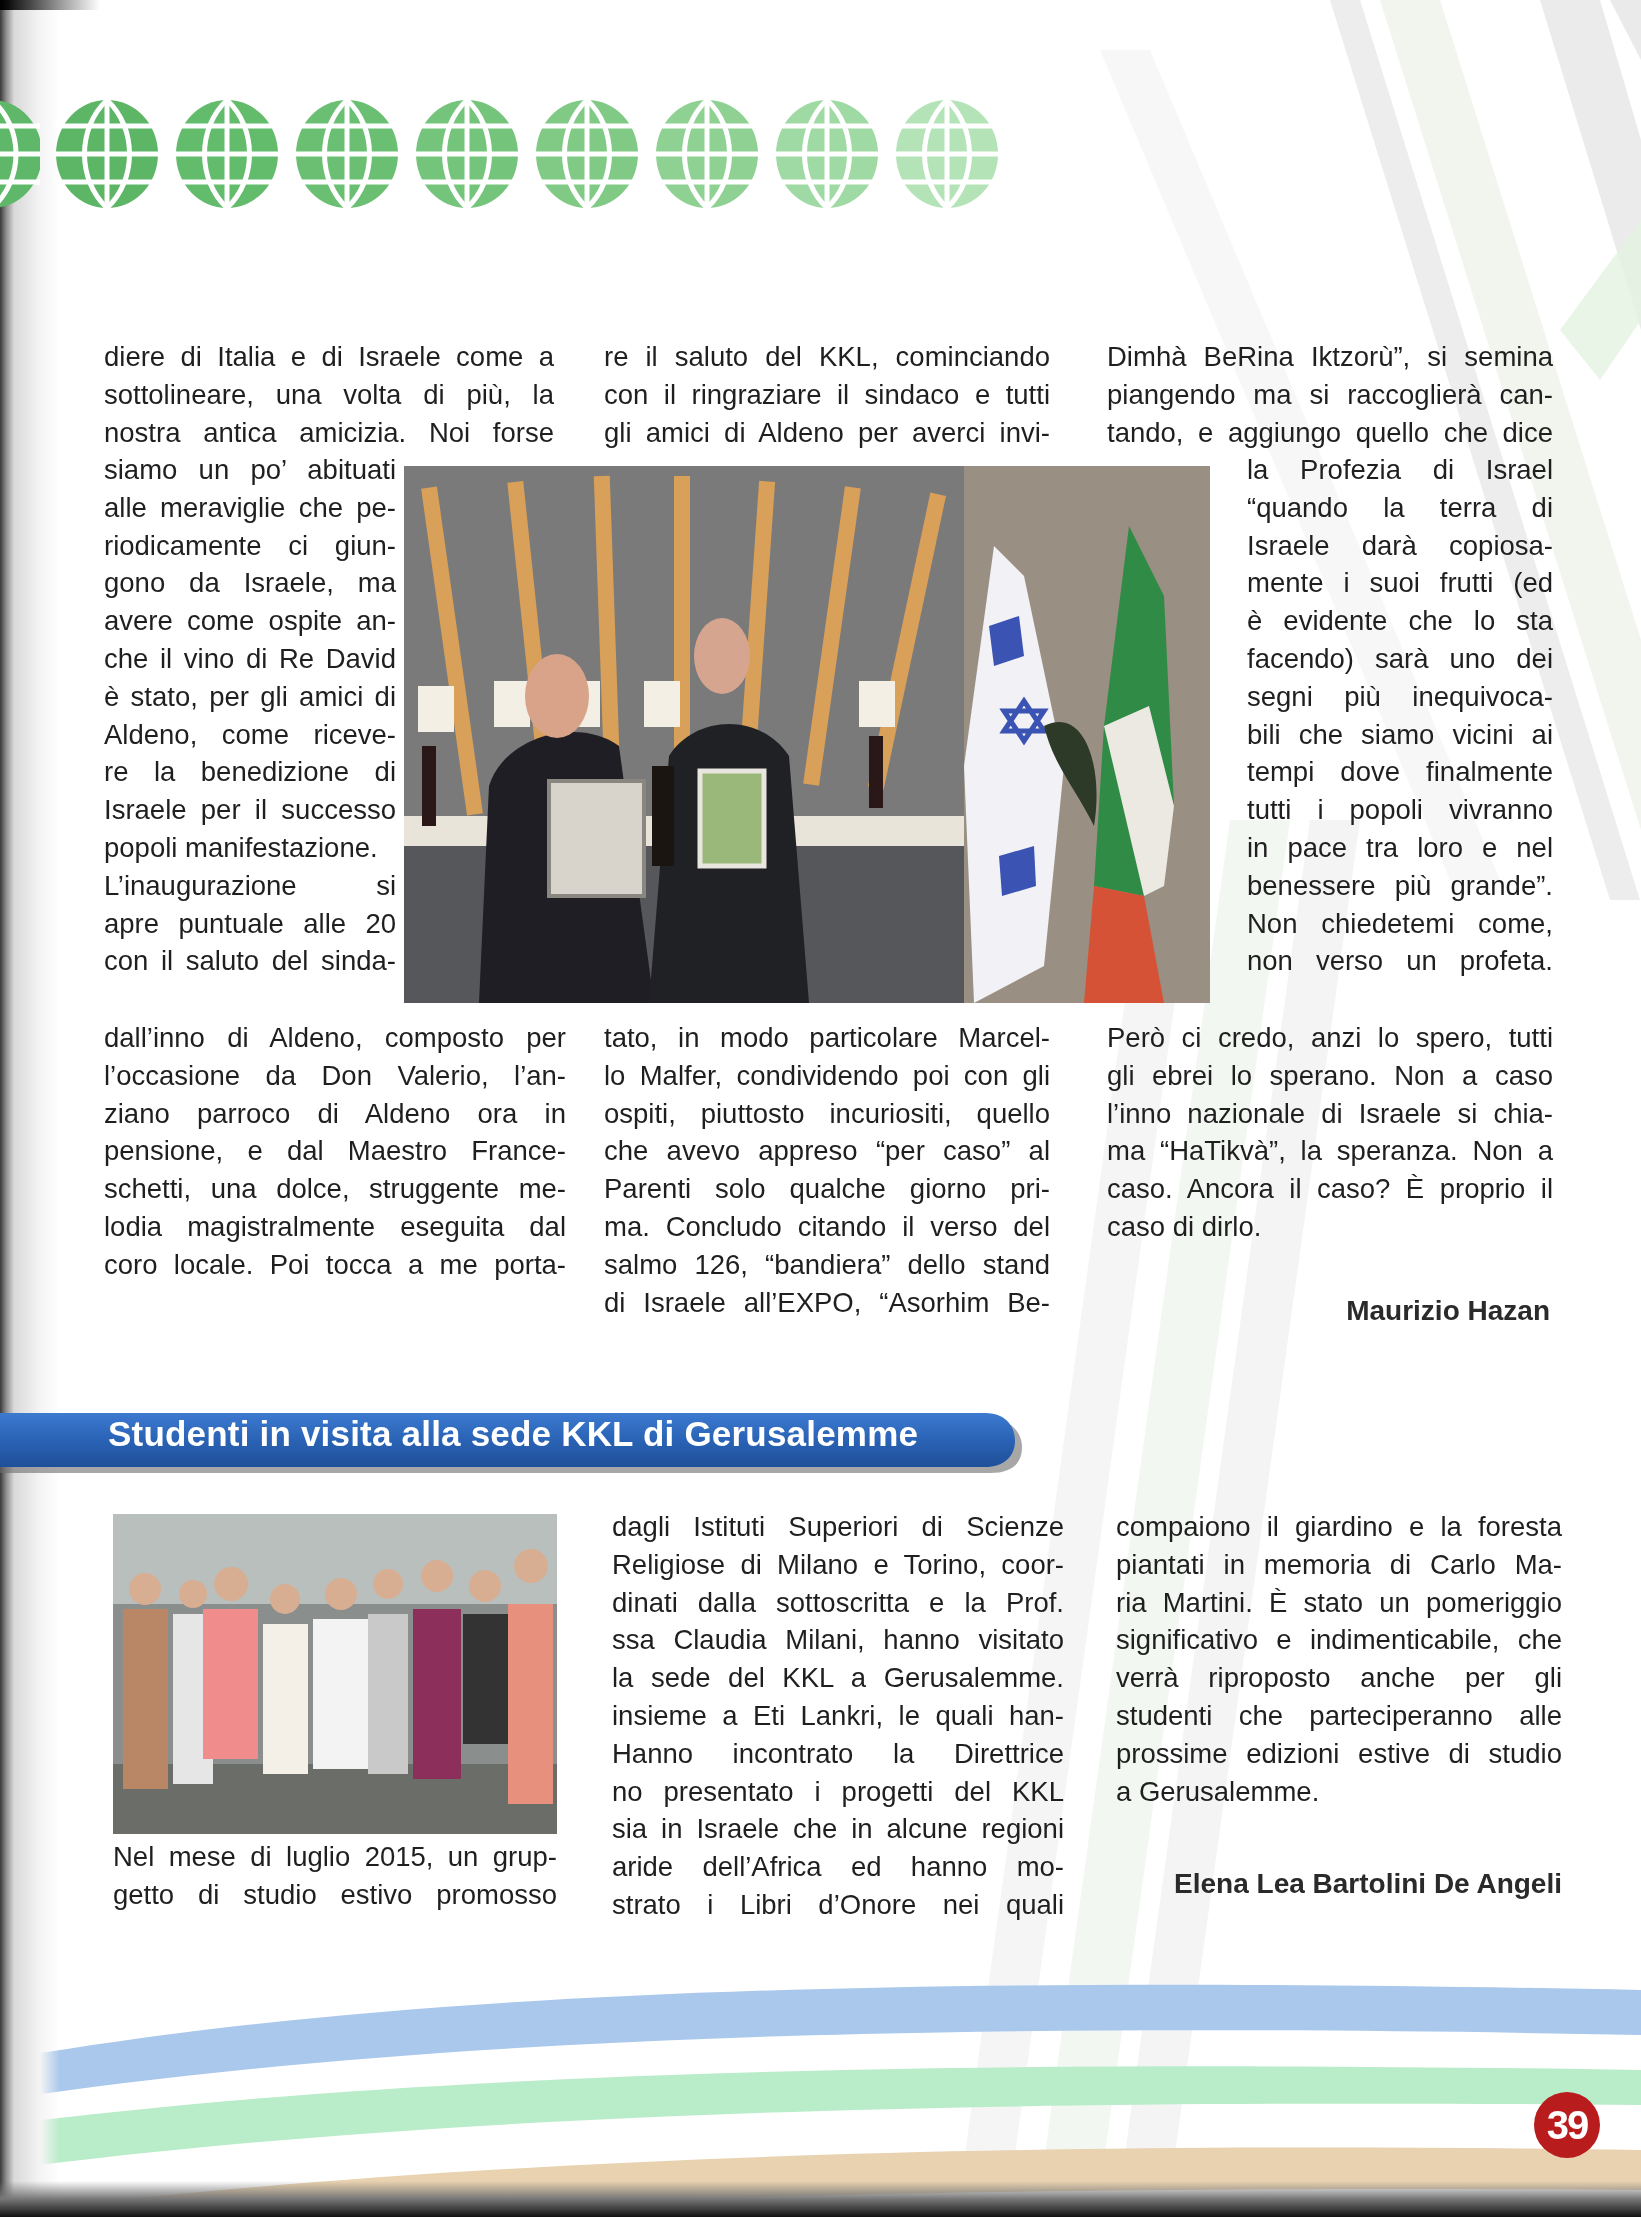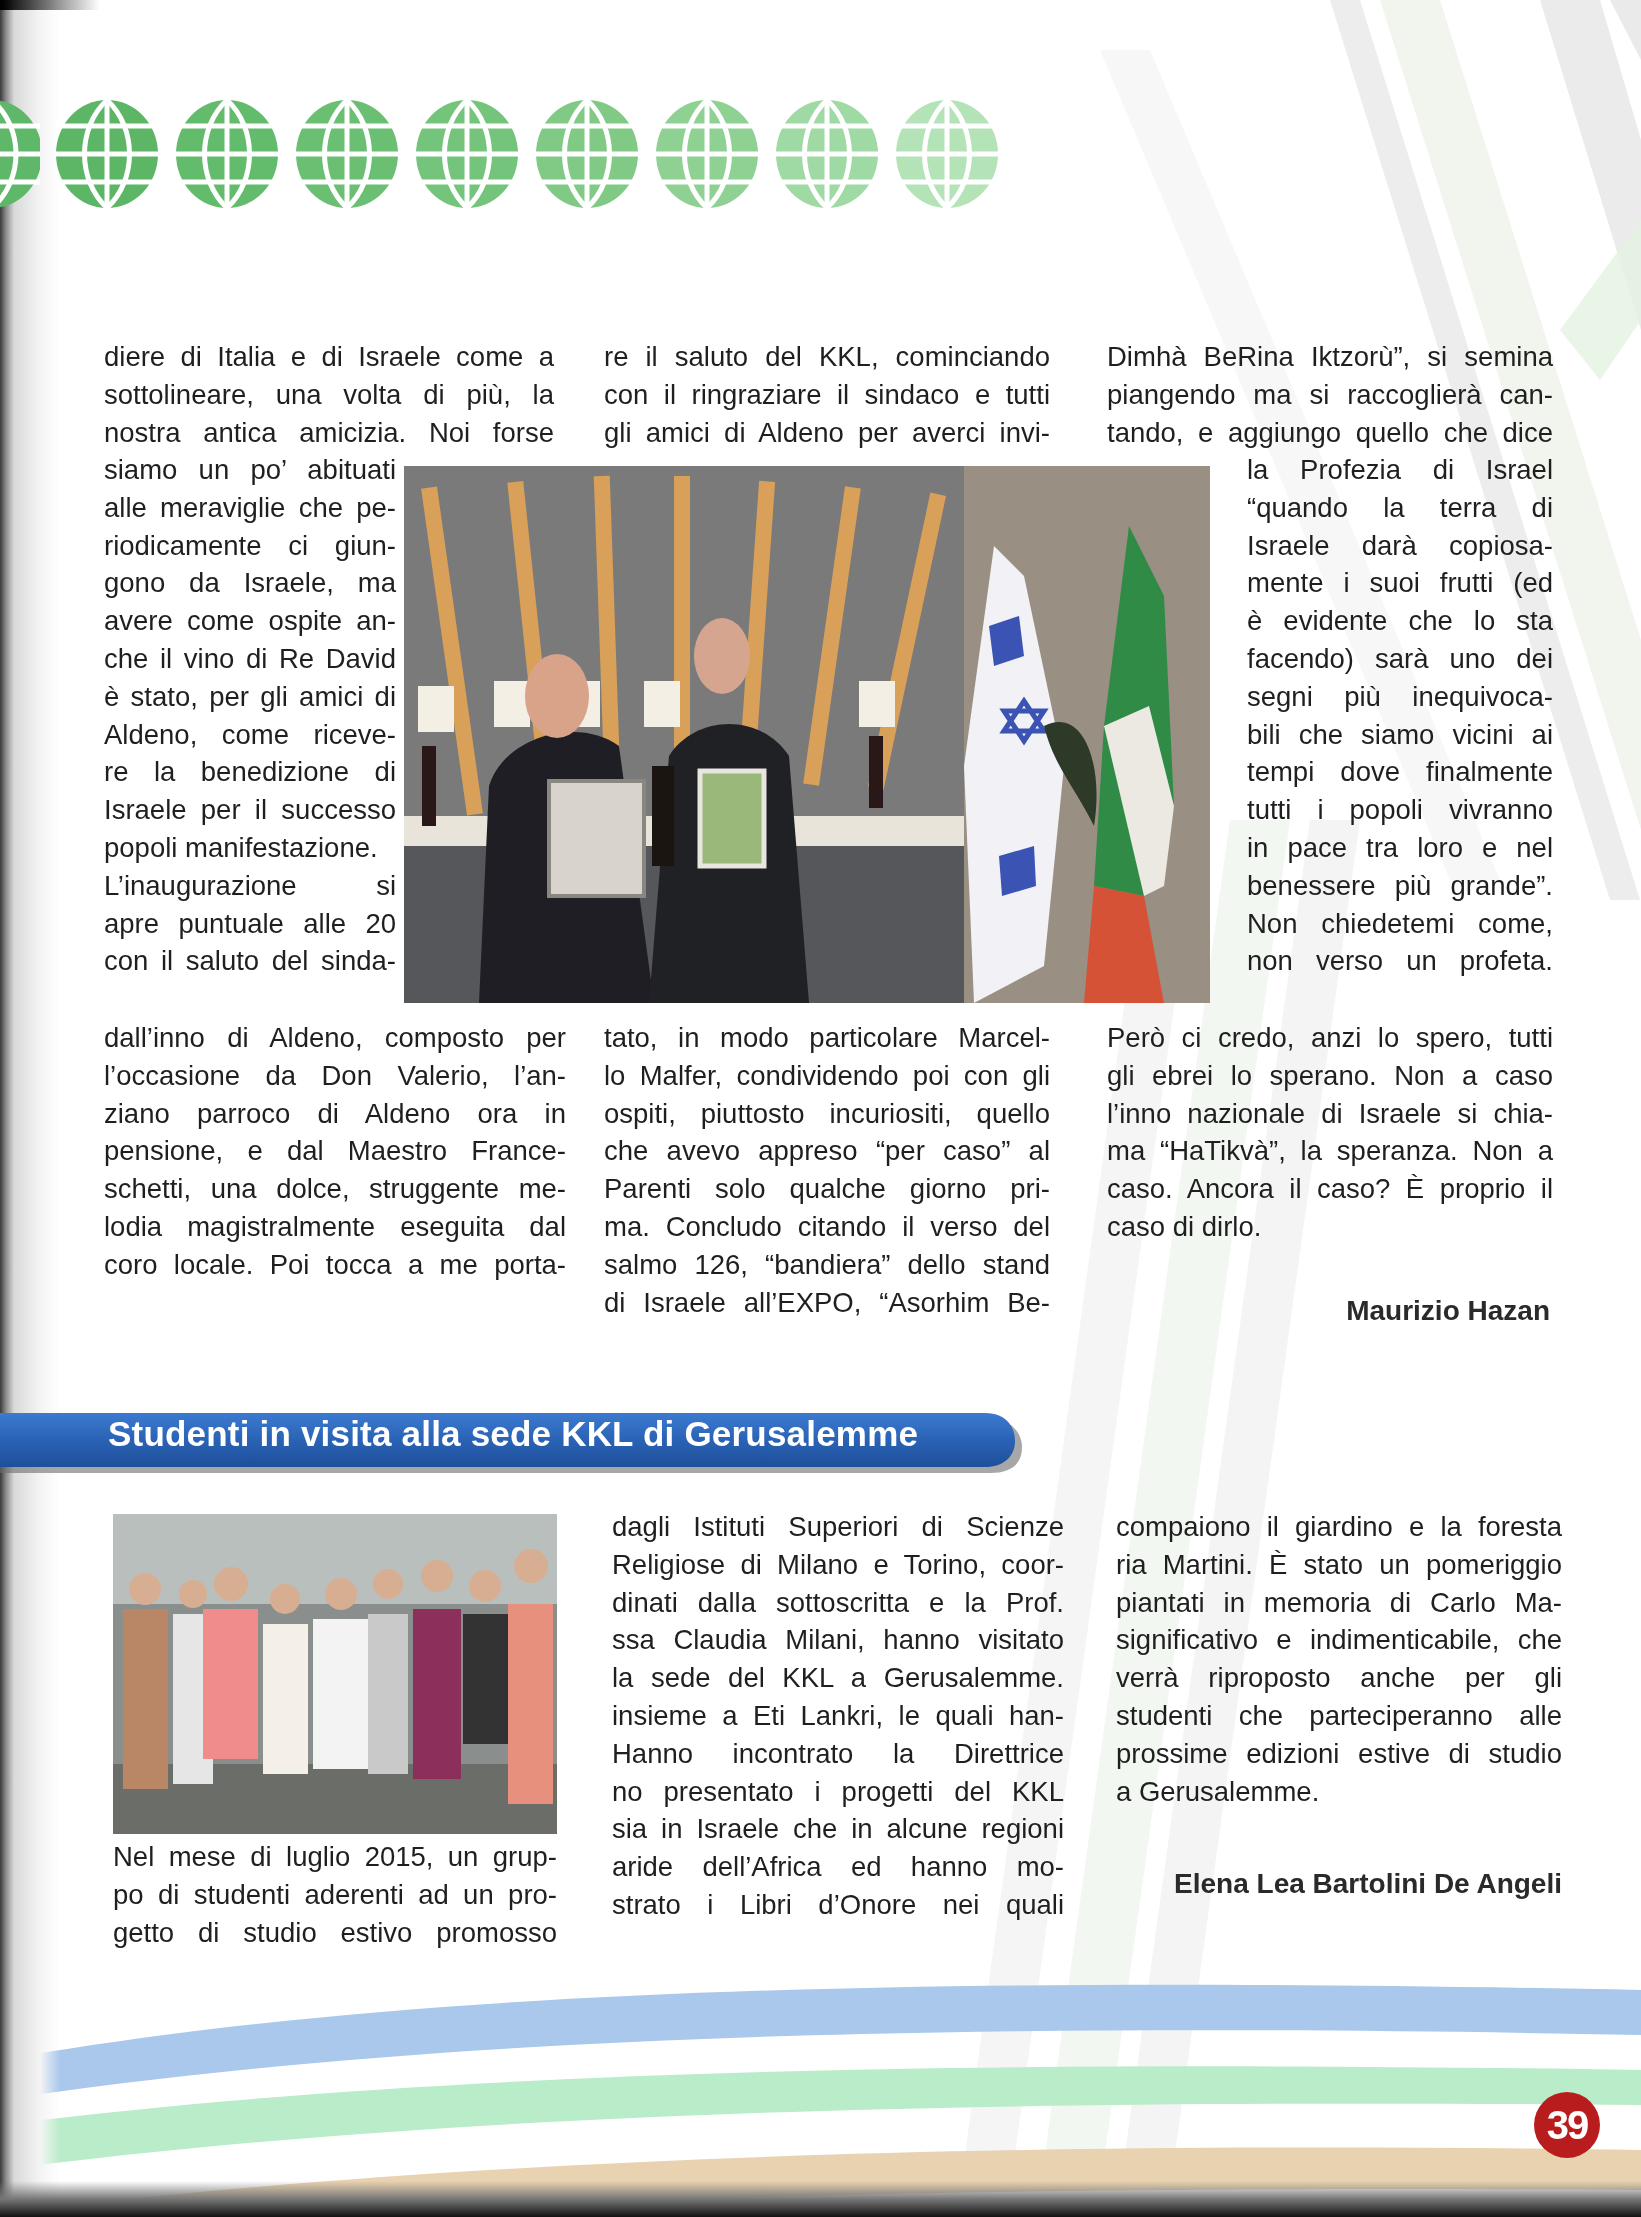--- a/index.html
+++ b/index.html
@@ -354,40 +354,39 @@
         <circle cx="275" cy="70" r="15"></circle>
       <circle cx="324" cy="62" r="16"></circle>
         <circle cx="372" cy="72" r="16"></circle>
         <circle cx="418" cy="52" r="17"></circle>
     </g>
   </svg>
 </div>
 
 <div class="col" id="a2c1" style="left:113px; top:1838px; width:444px;">
     <span class="ln">Nel mese di luglio 2015, un grup-</span>
-    <span class="ln">po di studenti aderenti ad un pro-</span>
     <span class="ln">getto di studio estivo promosso</span>
   </div>
 <div class="col" id="a2c2" style="left:612px; top:1508px; width:452px;">
     <span class="ln">dagli Istituti Superiori di Scienze</span>
     <span class="ln">Religiose di Milano e Torino, coor-</span>
     <span class="ln">dinati dalla sottoscritta e la Prof.</span>
     <span class="ln">ssa Claudia Milani, hanno visitato</span>
     <span class="ln">la sede del KKL a Gerusalemme.</span>
     <span class="ln">insieme a Eti Lankri, le quali han-</span>
     <span class="ln">Hanno incontrato la Direttrice</span>
     <span class="ln">no presentato i progetti del KKL</span>
     <span class="ln">sia in Israele che in alcune regioni</span>
     <span class="ln">aride dell’Africa ed hanno mo-</span>
     <span class="ln">strato i Libri d’Onore nei quali</span>
   </div>
 <div class="col" id="a2c3" style="left:1116px; top:1508px; width:446px;">
     <span class="ln">compaiono il giardino e la foresta</span>
+    <span class="ln">piantati in memoria di Carlo Ma-</span>
     <span class="ln">ria Martini. È stato un pomeriggio</span>
-    <span class="ln">piantati in memoria di Carlo Ma-</span>
     <span class="ln">significativo e indimenticabile, che</span>
     <span class="ln">verrà riproposto anche per gli</span>
     <span class="ln">studenti che parteciperanno alle</span>
     <span class="ln">prossime edizioni estive di studio</span>
     <span class="ln last">a Gerusalemme.</span>
   </div>
 
 <div class="signature" style="left:1100px; top:1868px; width:462px; text-align:right;">Elena Lea Bartolini De Angeli</div>
 
 <div class="page-number">39</div>

